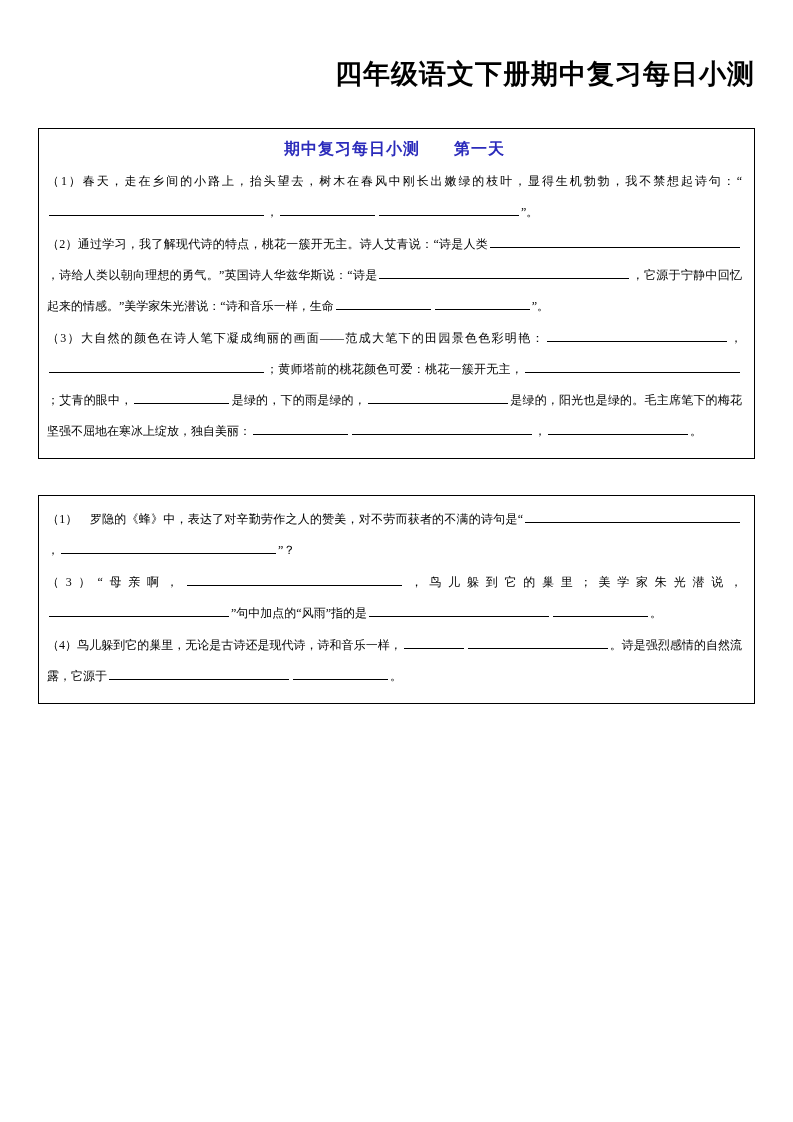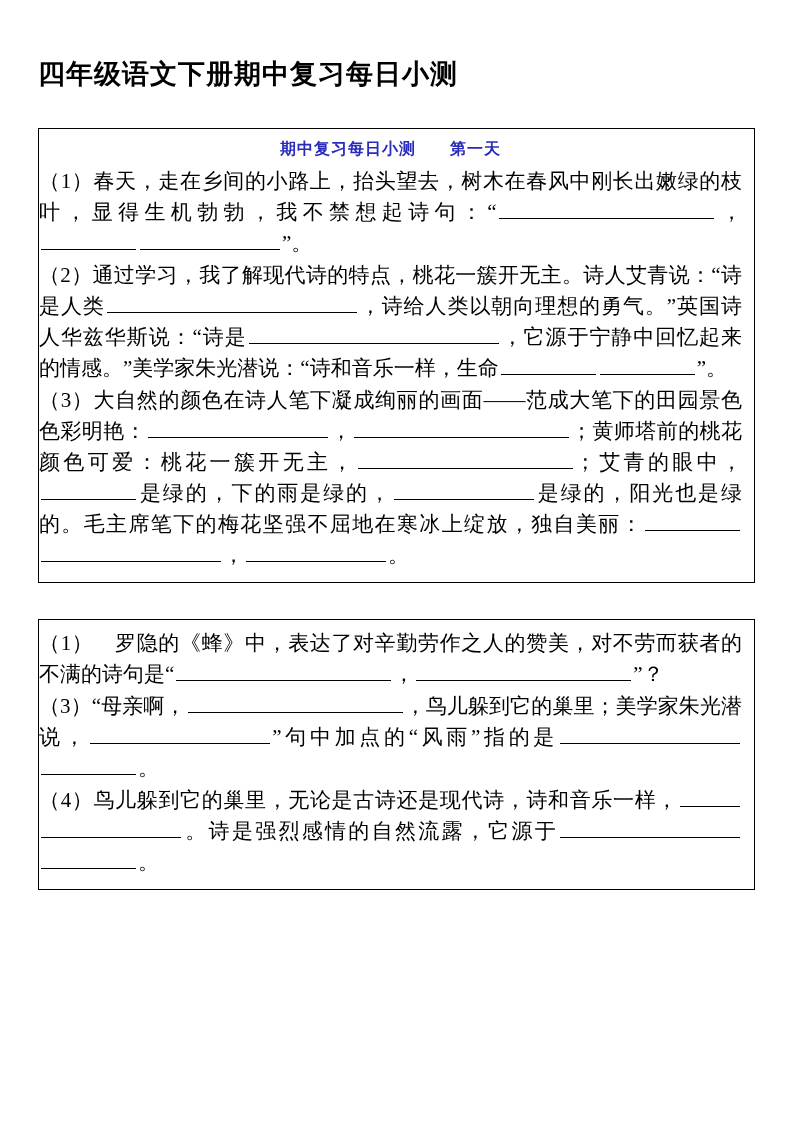--- a/index.html
+++ b/index.html
@@ -15,47 +15,47 @@
     position: relative;
   }
   .page {
     width: 793px;
     height: 1122px;
     box-sizing: border-box;
     padding: 42px 38px 20px 38px;
     position: relative;
   }
   .doc-title {
-    text-align: left;
+    text-align: right;
     font-size: 27px;
     font-weight: bold;
     letter-spacing: 1px;
     margin: 14px 0 18px 0;
     font-family: "Liberation Serif", "DejaVu Serif", serif;
   }
   .box {
     border: 1px solid #000;
     box-sizing: border-box;
-    padding: 8px 12px 10px 0;
+    padding: 8px 12px 10px 8px;
     margin-bottom: 16px;
     margin-top: 36px;
   }
   .box-header {
     text-align: center;
     color: #2b2bbb;
     font-size: 16px;
     font-weight: bold;
     letter-spacing: 1px;
     margin: 2px 0 6px 0;
   }
   .box-header .day {
     margin-left: 34px;
   }
   .q {
-    font-size: 21px;
+    font-size: 12px;
     line-height: 31px;
     text-align: justify;
     margin: 0 0 1px 0;
     text-indent: 0;
     word-break: break-all;
   }
   .q .lead {
     
   }
   .blank {

